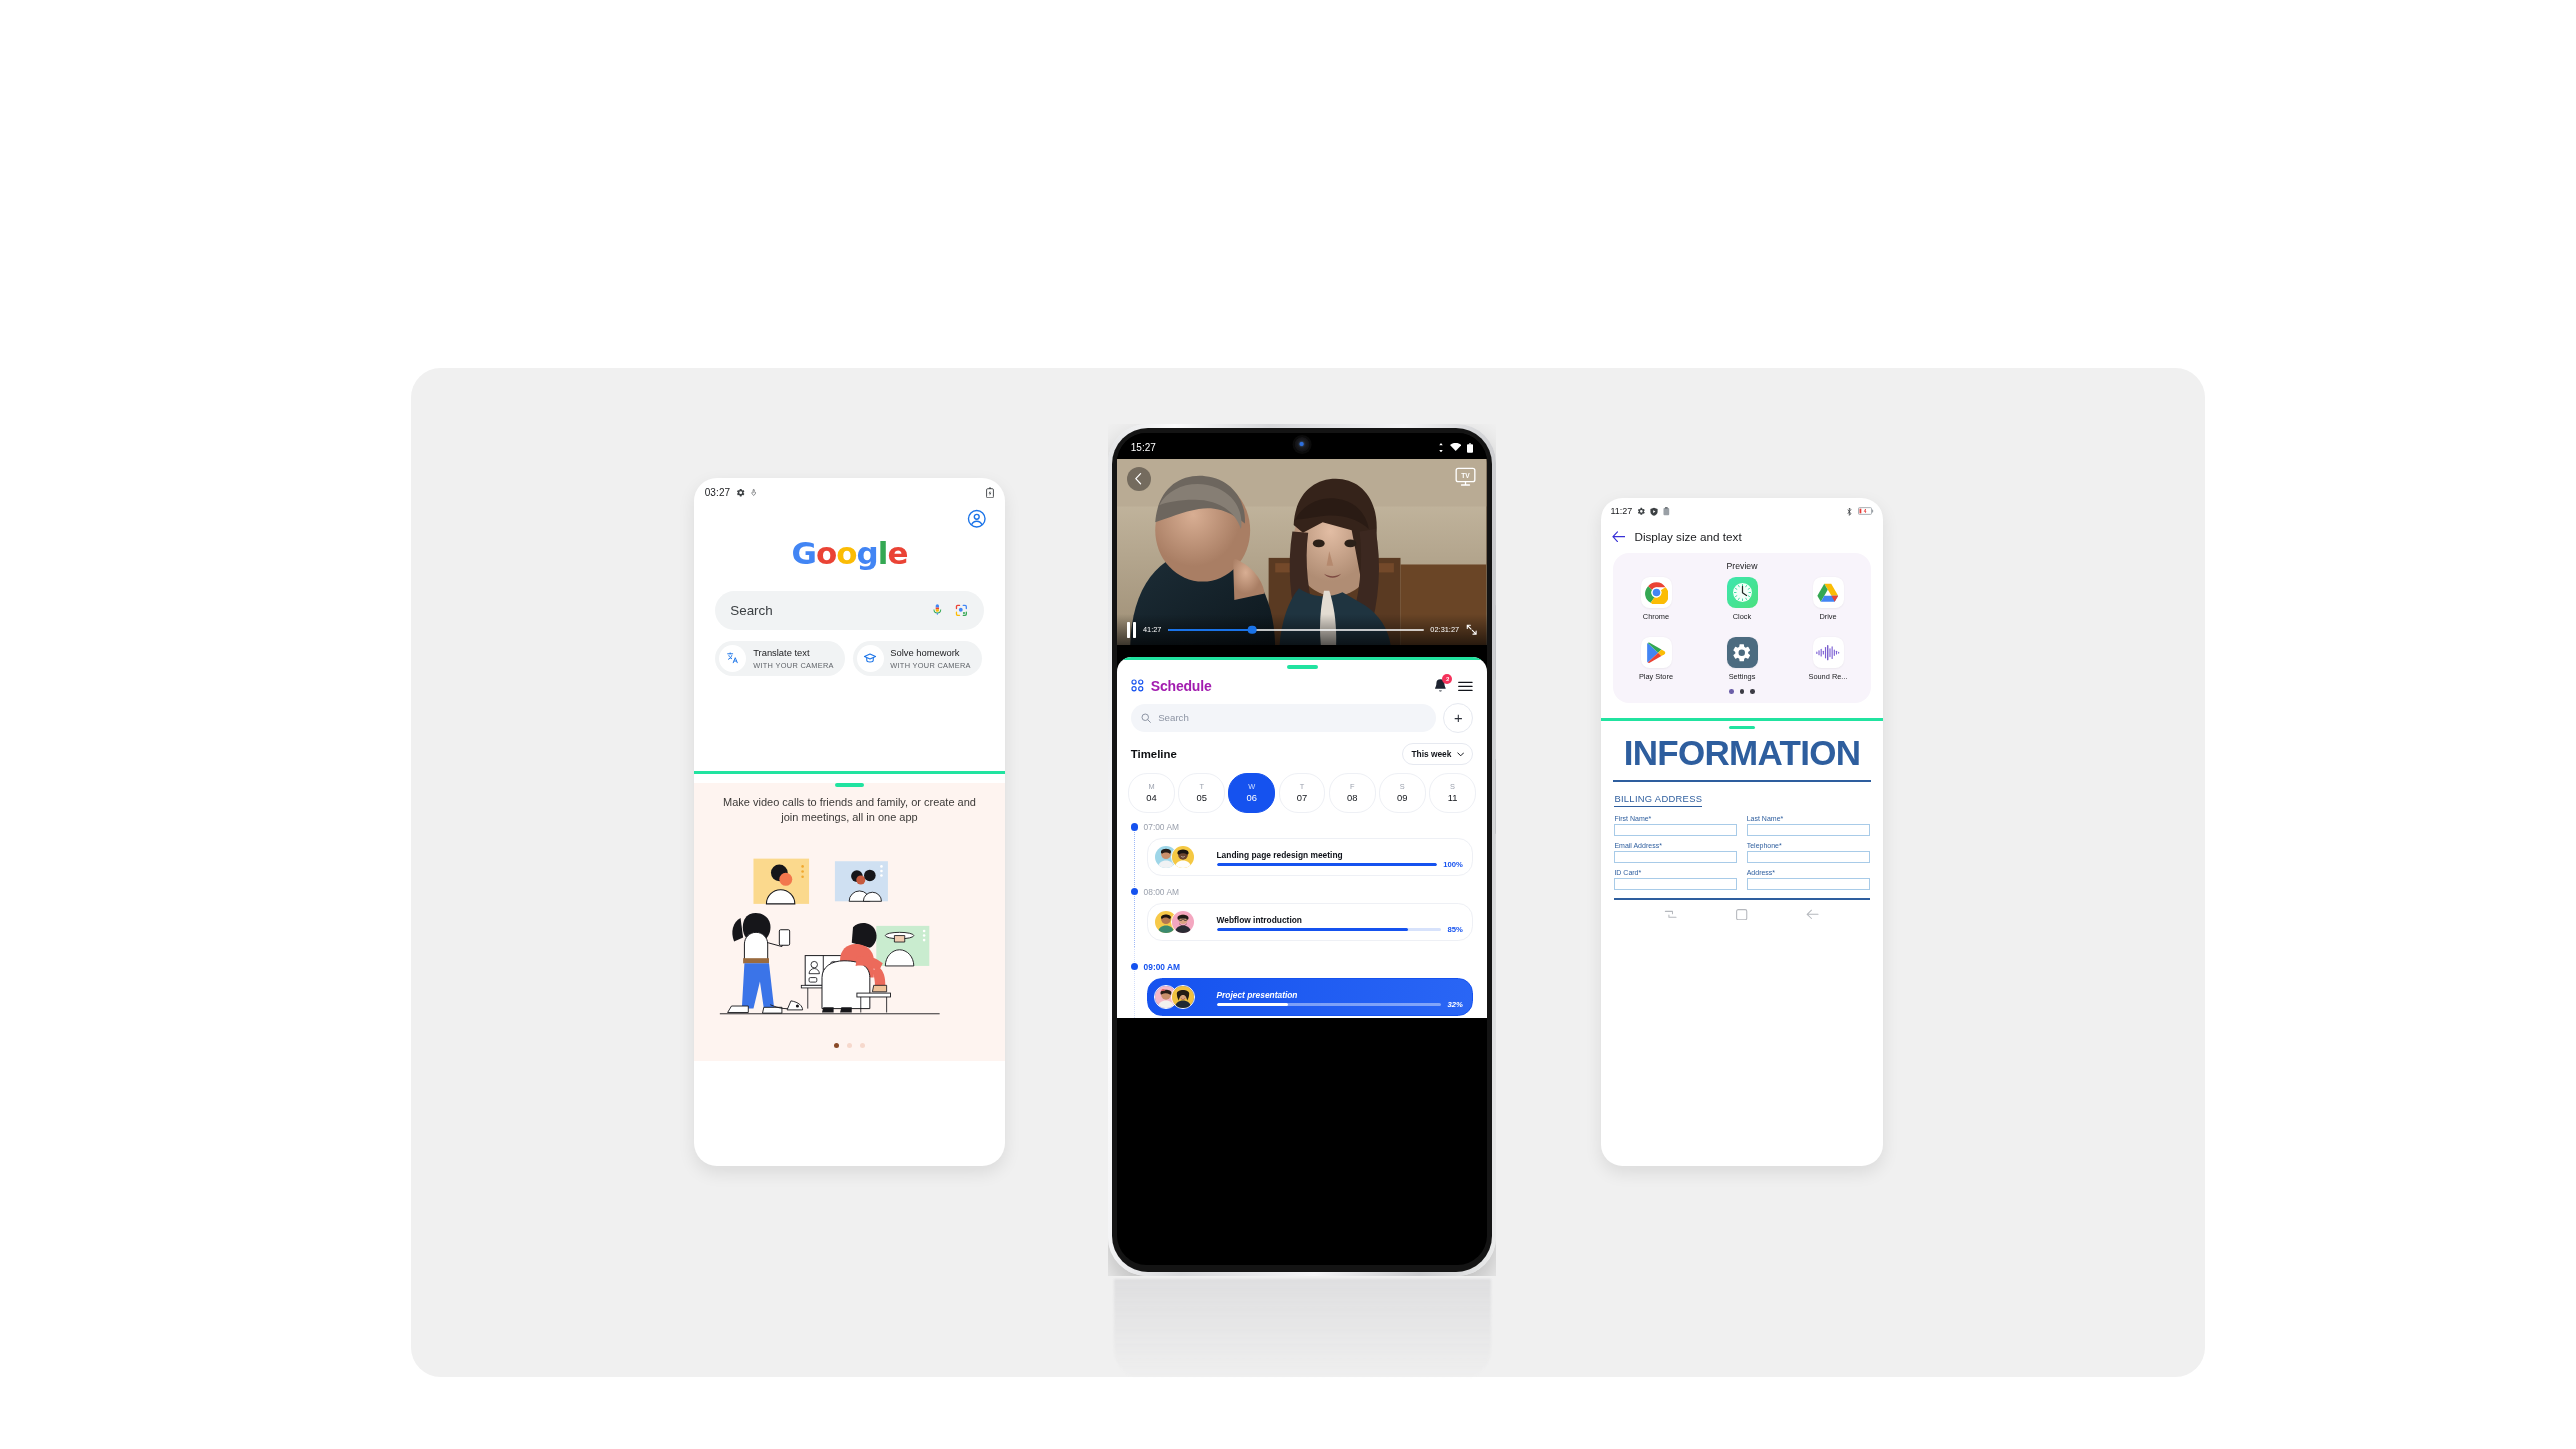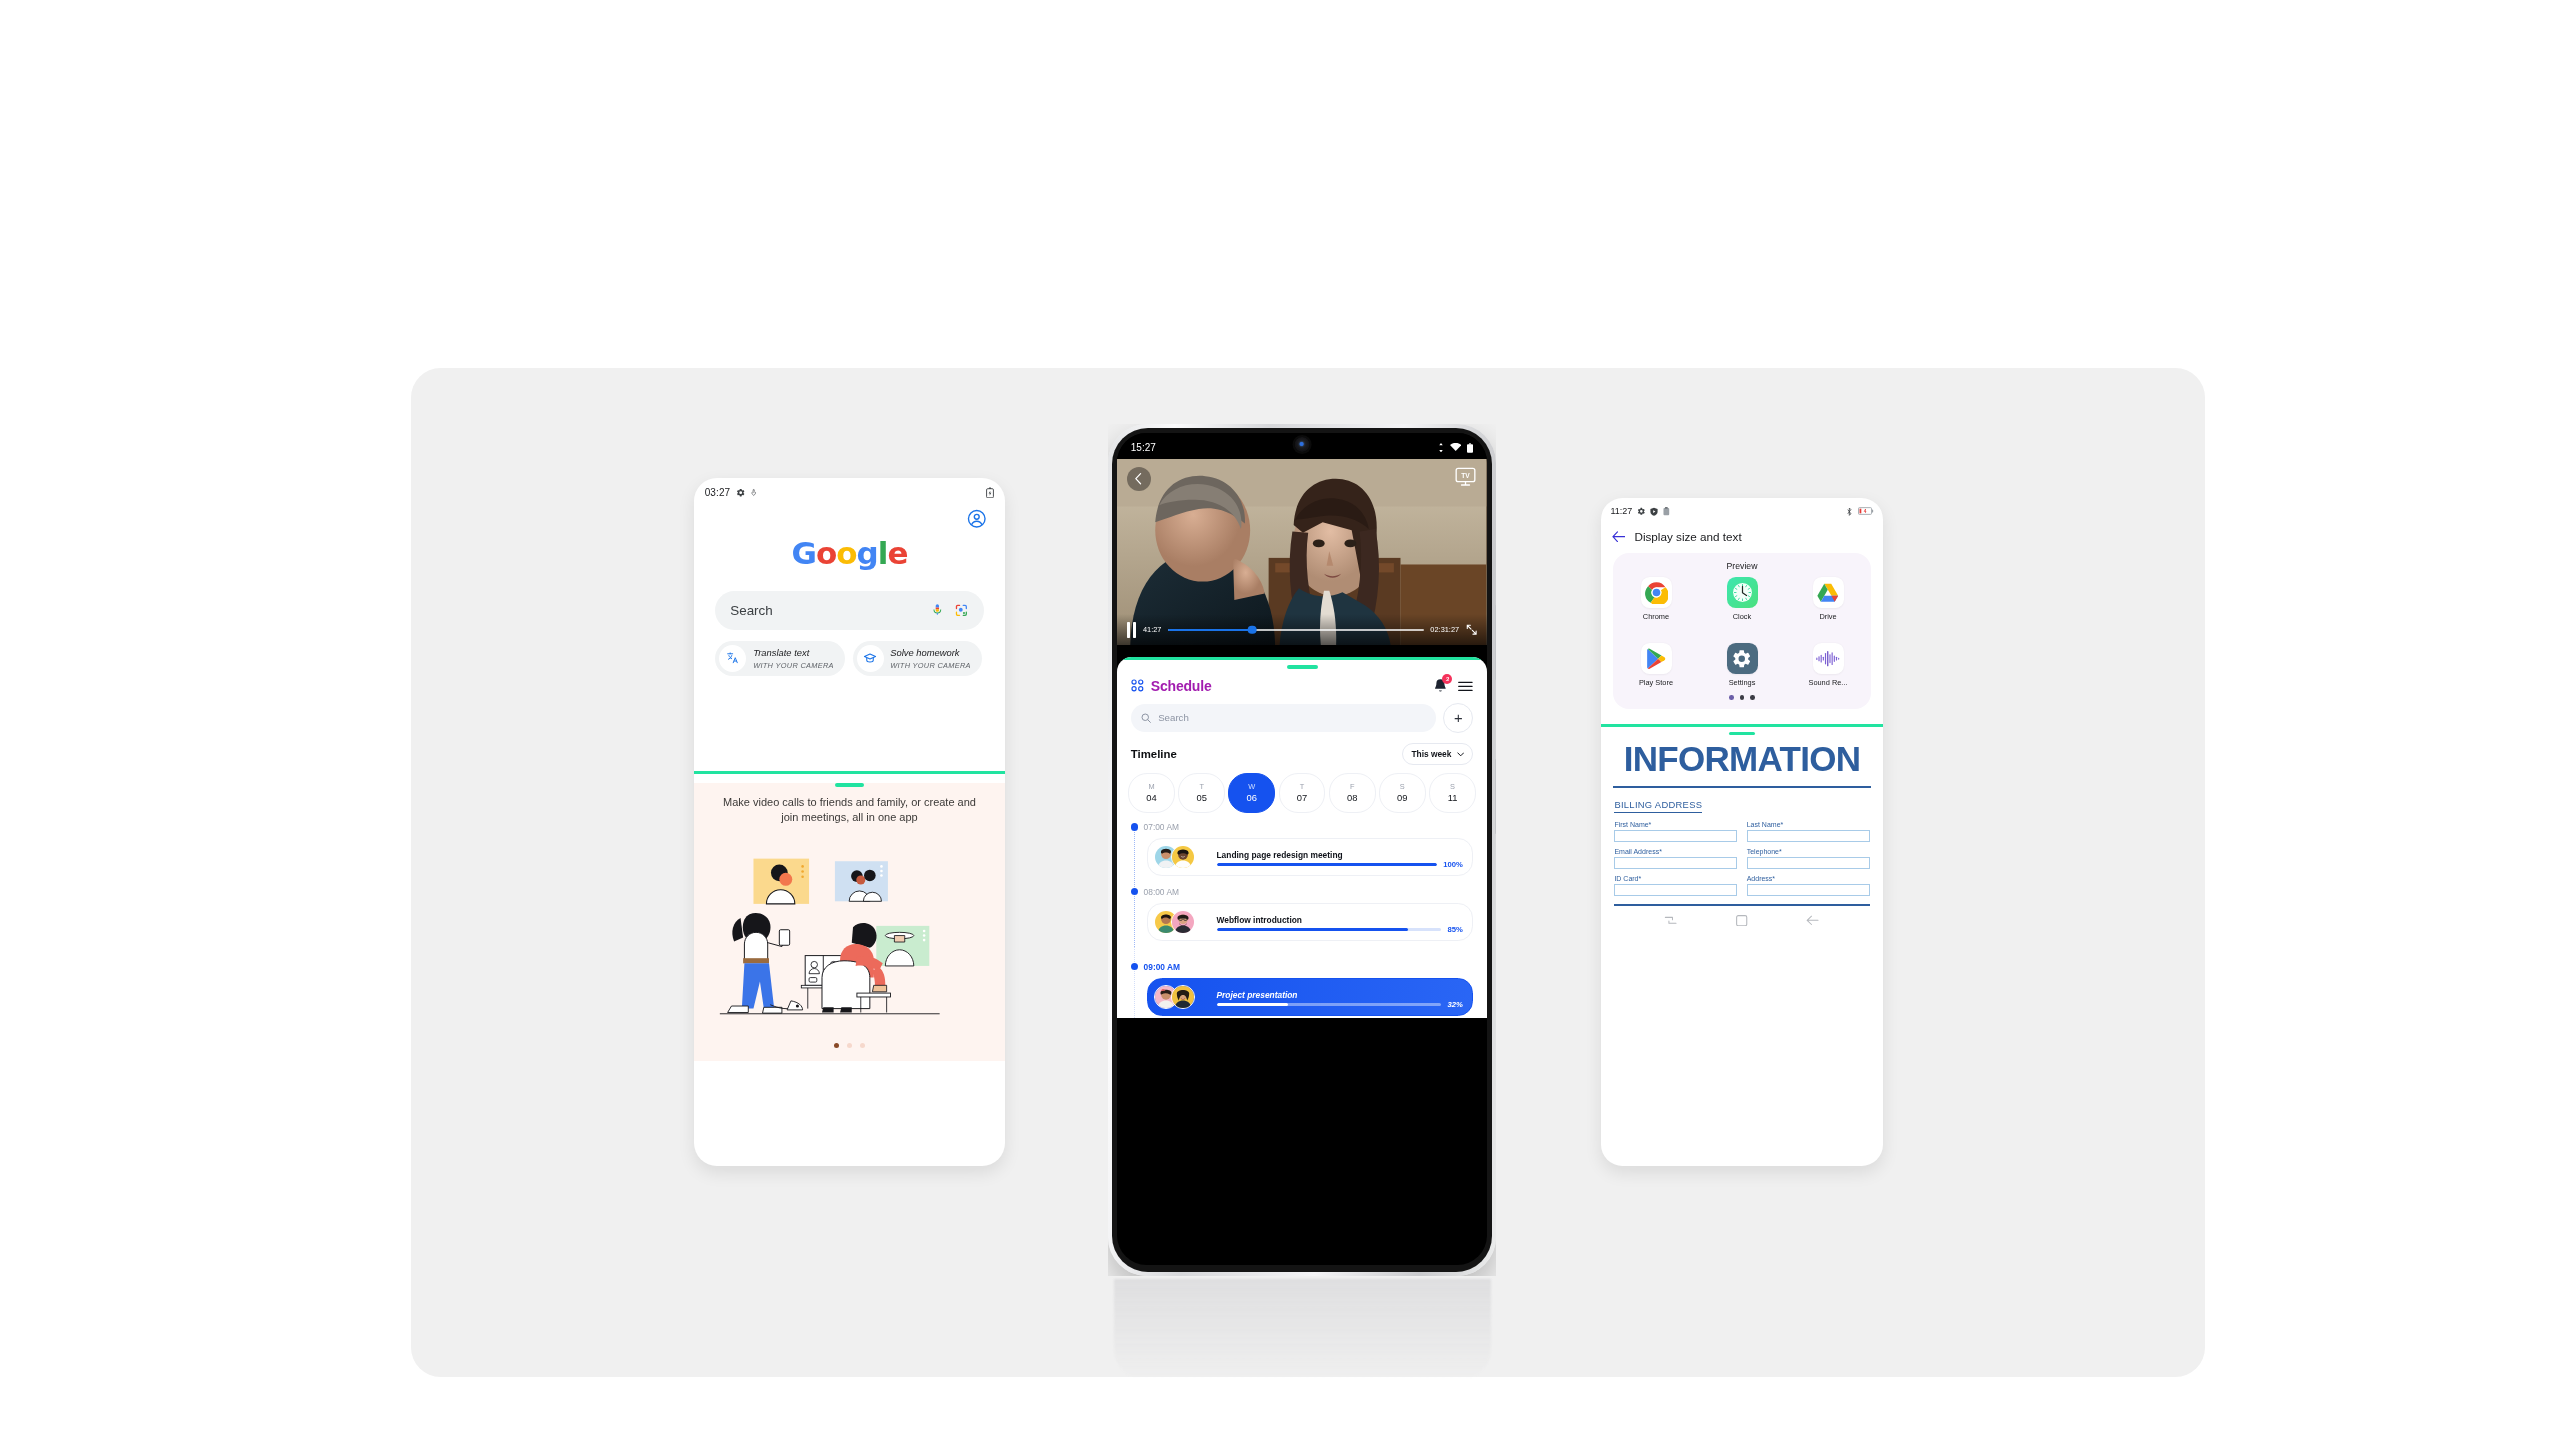--- a/index.html
+++ b/index.html
@@ -38,21 +38,21 @@
   .g-logo span:nth-child(6){color:#EA4335}
   .searchbar{margin:20px 6.7px 0 6.7px;height:39px;background:#f1f3f4;border-radius:20px;
              display:flex;align-items:center;padding:0 14.8px;}
   .searchbar .ph{font-size:13.4px;color:#3c4043;flex:1;}
   .searchbar .ics{display:flex;gap:10.7px;align-items:center;}
   .chips{display:flex;gap:8px;margin:10.7px 6.7px 0 6.7px;}
   .chip{flex:0 0 auto;height:35px;background:#f1f3f4;border-radius:19px;display:flex;
         align-items:center;padding:0 10.7px 0 4px;gap:6.7px;min-width:113px;}
   .chip .cic{width:27px;height:27px;border-radius:50%;background:#fff;display:flex;
              align-items:center;justify-content:center;flex:0 0 auto;}
-  .chip .ct{line-height:1.12;font-style:italic;}
+  .chip .ct{line-height:1.12;}
   .chip .ct .a{font-size:9.4px;color:#202124;white-space:nowrap;}
   .chip .ct .b{font-size:7.4px;color:#5f6368;letter-spacing:0.3px;white-space:nowrap;}
   .l-divider{height:0.7px;background:#e8eaed;margin:23px 0 0 0;}
   .l-gap{height:72px;background:#fff;}
   .tealbar{height:2.7px;background:#21e3a0;}
   .l-lower{background:#fef4f0;height:278px;position:relative;}
   .tealtick{width:29.5px;height:3.4px;background:#21e3a0;border-radius:2px;margin:9.4px auto 0 auto;}
   .l-copy{text-align:center;font-size:11px;line-height:1.42;color:#3c3a38;
           padding:8px 23px 0 23px;}
   .dots{position:absolute;bottom:13.4px;left:0;right:0;display:flex;justify-content:center;gap:7.4px;}
@@ -160,21 +160,21 @@
     left:1601px;top:498px;width:282px;height:668px;background:#fff;border-radius:21.5px;
     box-shadow:0 6.7px 17.4px rgba(0,0,0,.09);
   }
   .r-status{height:21.5px;display:flex;align-items:center;padding:2.7px 9.4px 0 9.4px;gap:4.7px;
     font-size:9px;color:#202124;}
   .r-status .r{margin-left:auto;display:flex;align-items:center;gap:5.4px;}
   .r-bar{display:flex;align-items:center;gap:9.4px;padding:8px 12px 9.4px 10.7px;}
   .r-bar .tt{font-size:11.7px;color:#202124;}
   .r-card{margin:0 12px;background:#f8f4fb;border-radius:16px;padding:8px 0 9.4px 0;}
   .r-prev{text-align:center;font-size:8.7px;color:#202124;margin-bottom:6.7px;}
-  .r-grid{display:grid;grid-template-columns:repeat(3,1fr);row-gap:22px;}
+  .r-grid{display:grid;grid-template-columns:repeat(3,1fr);row-gap:16px;}
   .r-app{display:flex;flex-direction:column;align-items:center;gap:4px;}
   .r-app .ic{width:31px;height:31px;border-radius:8.7px;background:#fff;display:flex;
     align-items:center;justify-content:center;box-shadow:0 0.7px 2px rgba(0,0,0,.05);}
   .r-app .lb{font-size:7.4px;color:#202124;}
   .r-dots{display:flex;justify-content:center;gap:6px;margin-top:8px;}
   .r-dots i{width:4.7px;height:4.7px;border-radius:50%;background:#3c3c45;display:block;}
   .r-dots i.on{background:#6b5ea8;}
   .r-teal{height:2.7px;background:#21e3a0;margin-top:14.8px;}
   .r-tick{width:25.5px;height:3.4px;background:#21e3a0;border-radius:2px;margin:4.7px auto 0 auto;}
   .r-info{text-align:center;font-size:35px;font-weight:800;color:#2e5e9e;letter-spacing:-0.7px;

